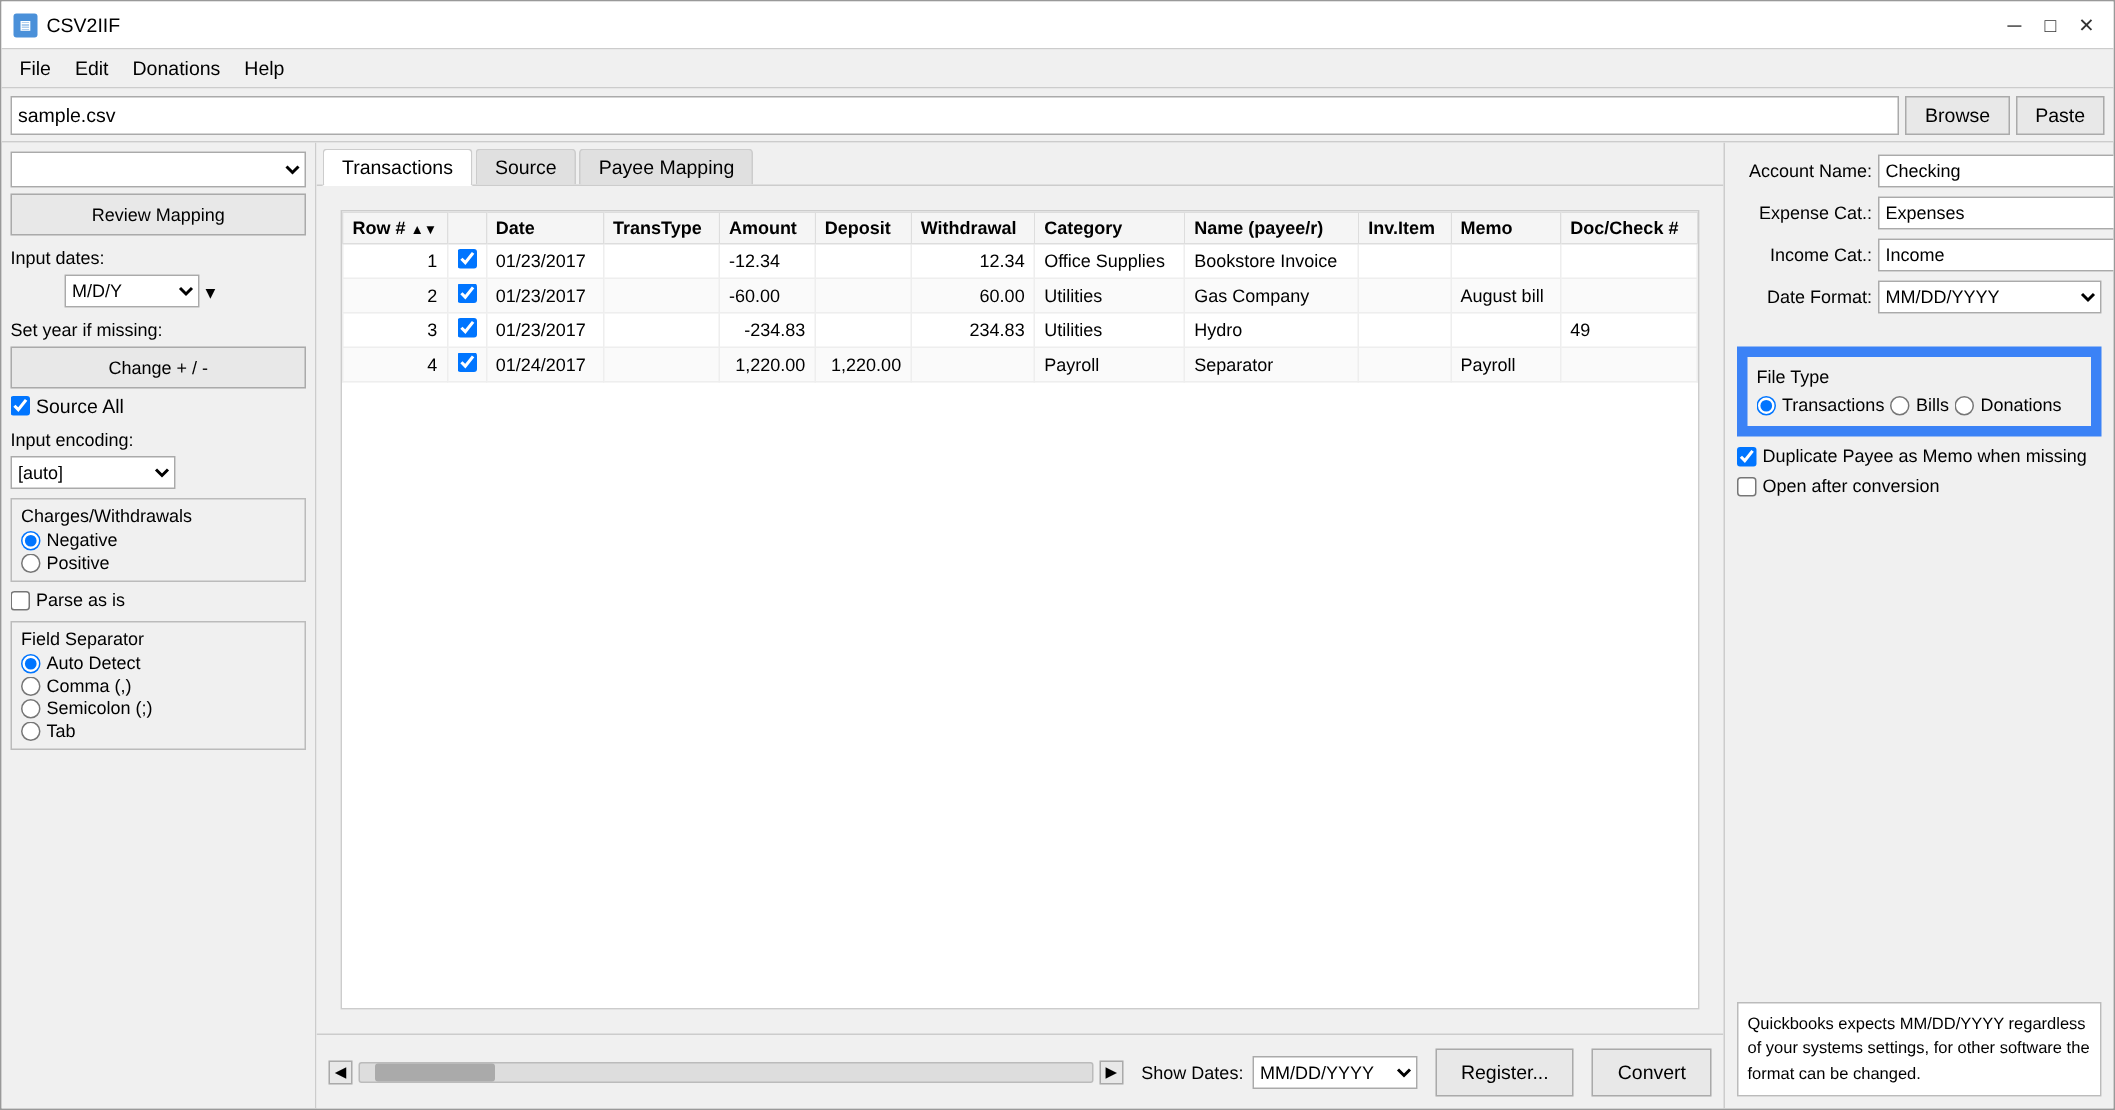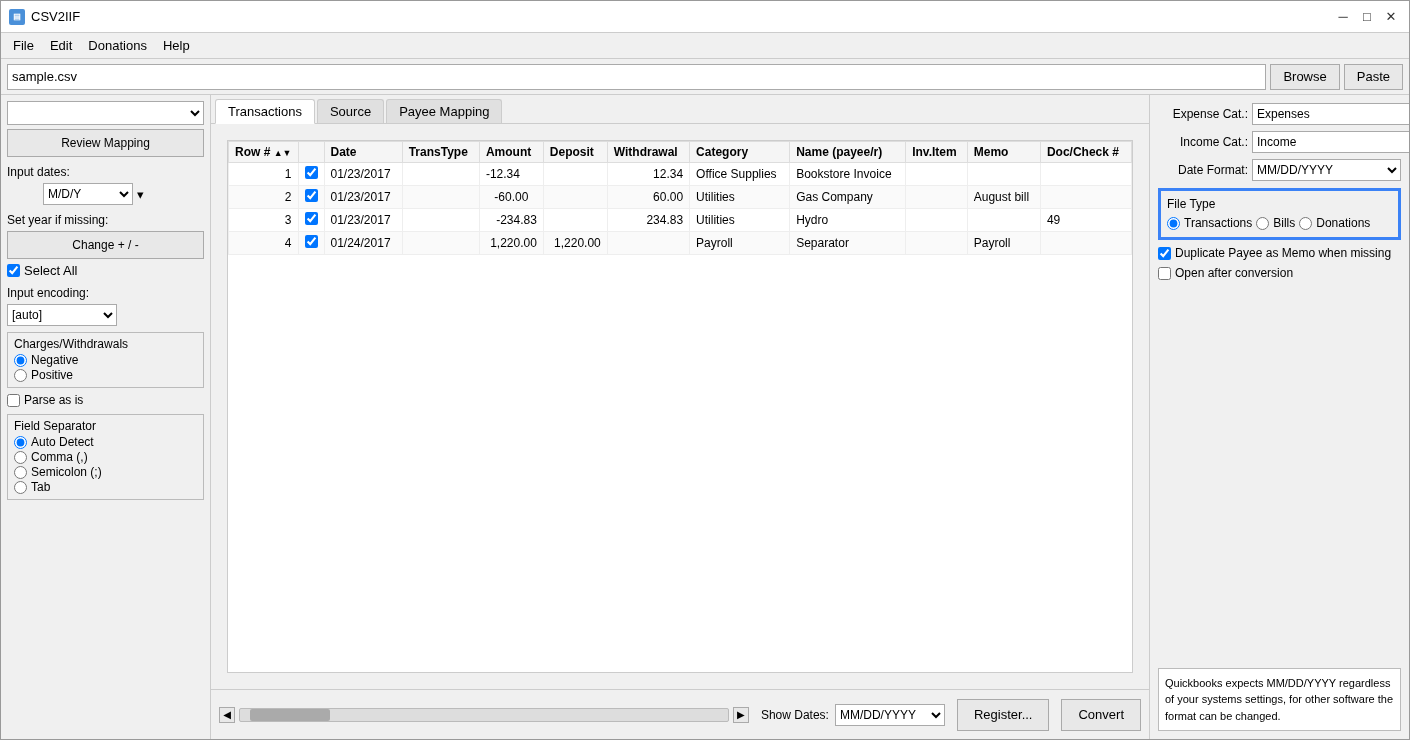--- a/index.html
+++ b/index.html
@@ -363,23 +363,23 @@
       font-size: 12px;
     }
     .form-dropdown {
       flex: 1;
       height: 22px;
       border: 1px solid #aaa;
       background: white;
       font-size: 12px;
     }
     .file-type-box {
-      border: 3px solid #3b82f6;
+      border: 7px solid #3b82f6;
       padding: 6px;
-      margin-top: 1px;
+      margin-top: 16px;
     }
     .file-type-title {
       font-size: 12px;
       margin-bottom: 4px;
     }
     .file-type-radios {
       display: flex;
       flex-wrap: wrap;
       gap: 4px;
     }
@@ -441,21 +441,21 @@
         </select>
         <span>▾</span>
       </div>
 
       <div class="section-label">Set year if missing:</div>
 
       <button class="change-btn">Change + / -</button>
 
       <div class="select-all-row">
         <input type="checkbox" checked="" style="">
-        <span>Select All</span>
+        <span>Source All</span>
       </div>
 
       <div class="section-label">Input encoding:</div>
       <select class="encoding-dropdown">
         <option>[auto]</option>
       </select>
 
       <div class="group-box">
         <div class="group-title">Charges/Withdrawals</div>
         <div class="radio-row">
@@ -533,21 +533,21 @@
       <td>Bookstore Invoice</td>
       <td></td>
       <td></td>
       <td></td>
     </tr>
               <tr>
       <td style="text-align:right;">2</td>
       <td style="text-align:center;"><input type="checkbox" checked="" style=""></td>
       <td>01/23/2017</td>
       <td></td>
-      <td style="text-align:center;">-60.00</td>
+      <td style="text-align:left;">-60.00</td>
       <td style="text-align:right;"></td>
       <td style="text-align:right;">60.00</td>
       <td>Utilities</td>
       <td>Gas Company</td>
       <td></td>
       <td>August bill</td>
       <td></td>
     </tr>
               <tr>
       <td style="text-align:right;">3</td>
@@ -594,20 +594,24 @@
           <select class="show-dates-dropdown">
             <option>MM/DD/YYYY</option>
           </select>
         </div>
         <button class="action-btn">Register...</button>
         <button class="action-btn">Convert</button>
       </div>
     </div>
 
     <div class="right-panel">
+      <div class="form-row">
+        <span class="form-label">Account Name:</span>
+        <input class="form-input" type="text" value="Checking" style="">
+      </div>
       <div class="form-row">
         <span class="form-label">Expense Cat.:</span>
         <input class="form-input" type="text" value="Expenses" style="">
       </div>
       <div class="form-row">
         <span class="form-label">Income Cat.:</span>
         <input class="form-input" type="text" value="Income" style="">
       </div>
       <div class="form-row">
         <span class="form-label">Date Format:</span>

